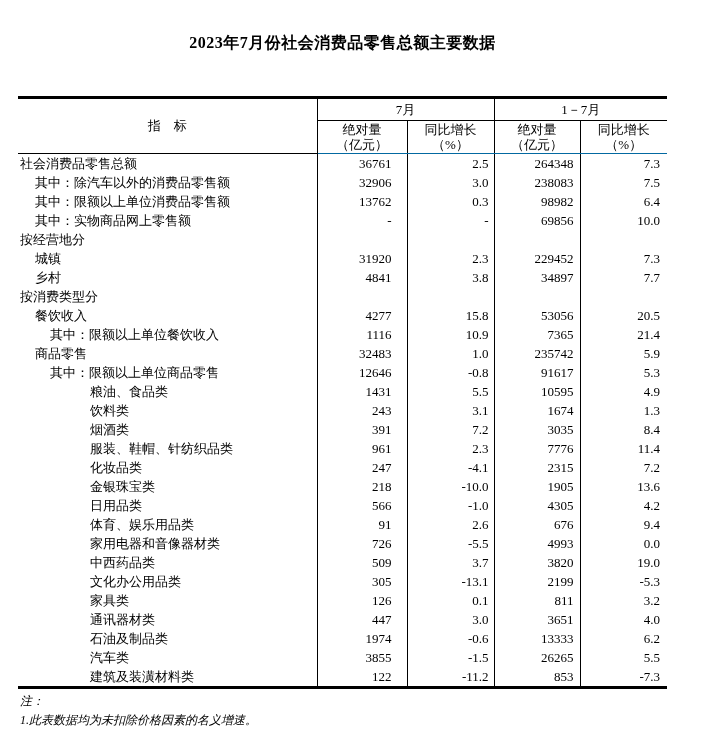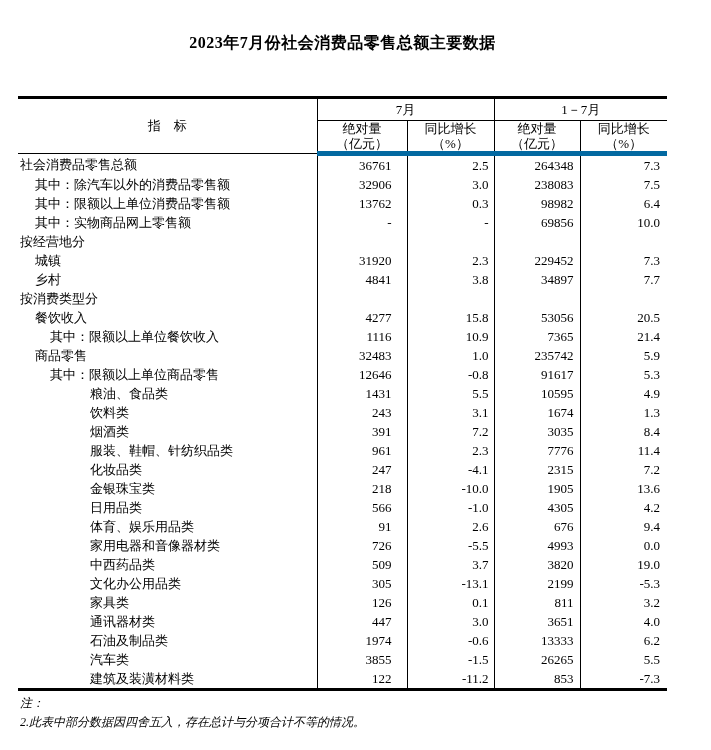--- a/index.html
+++ b/index.html
@@ -51,21 +51,21 @@
   .th-group {
     height: 23px;
     border-bottom: 1px solid #000;
     text-align: center;
     font-size: 13px;
     vertical-align: middle;
   }
   .b-right { border-right: 1px solid #000; }
   .th-sub {
     height: 33px;
-    border-bottom: 5px solid #0369a1;
+    border-bottom: 1px solid #0369a1;
     text-align: center;
     font-size: 13px;
     vertical-align: middle;
   }
   .th-sub .l { line-height: 15px; }
 
   tbody td {
     height: 19px;
     font-size: 13px;
     line-height: 19px;
@@ -355,16 +355,16 @@
     <td class="num pad-abs-jul b-right">122</td>
     <td class="num pad-pct-jul b-right">-11.2</td>
     <td class="num pad-abs-ytd b-right">853</td>
     <td class="num pad-pct-ytd">-7.3</td>
   </tr>
 </tbody>
   </table>
 
   <div class="notes">
     <div>注：</div>
-    <div>2.此表中部分数据因四舍五入，存在总计与分项合计不等的情况。</div>
+    <div>1.此表数据均为未扣除价格因素的名义增速。</div>
   </div>
 
 </div>
 
 </body></html>

